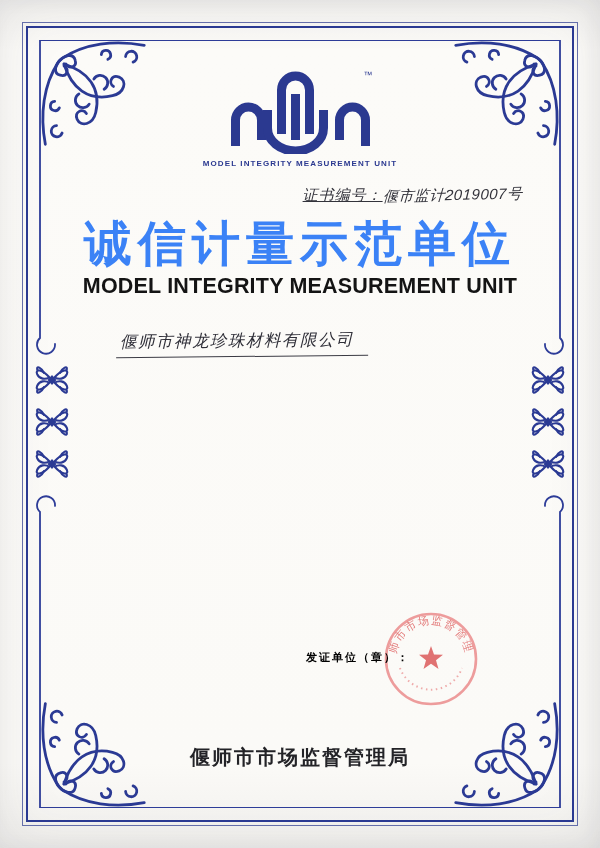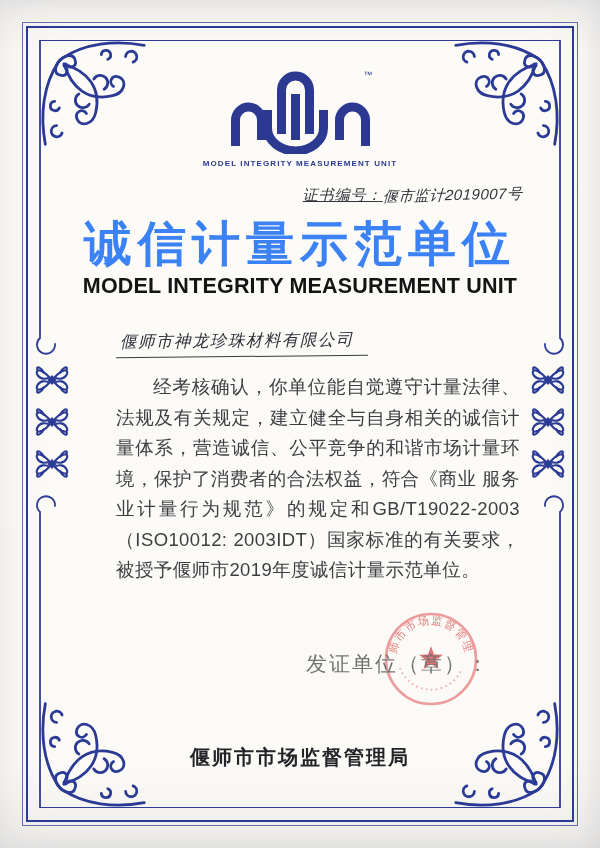--- a/index.html
+++ b/index.html
@@ -33,22 +33,22 @@
     font-family:"Liberation Serif",serif;font-size:48px;font-weight:900;
     letter-spacing:6px;color:#3b82f6;white-space:nowrap;}
   .title-en{position:absolute;top:274px;left:0;right:0;text-align:center;
     font-size:21.5px;font-weight:800;letter-spacing:0.2px;color:#141414;white-space:nowrap;}
   .recipient{position:absolute;top:330px;left:116px;font-size:16.5px;letter-spacing:1.5px;
     color:#2f2f38;border-bottom:1.8px solid #3b3b44;padding:0 14px 4px 4px;
     font-style:italic;transform:rotate(-0.6deg);}
   .body-text{position:absolute;top:372px;left:116px;width:404px;
     font-size:18.5px;line-height:30.5px;letter-spacing:0.4px;color:#3e3e42;
     text-align:justify;text-align-last:left;text-indent:2em;}
-  .issuer{position:absolute;top:650px;left:306px;font-size:21px;font-weight:400;
-    letter-spacing:2px;color:#737373;z-index:2;}
+  .issuer{position:absolute;top:650px;left:306px;font-size:11px;font-weight:700;
+    letter-spacing:2px;color:#000000;z-index:2;}
   .seal{position:absolute;top:606px;left:378px;width:106px;height:106px;z-index:1;opacity:0.88;}
   .org-name{position:absolute;top:744px;left:0;right:0;text-align:center;
     font-size:20px;font-weight:700;letter-spacing:2px;color:#232327;}
   .vignette{position:absolute;inset:0;pointer-events:none;
     box-shadow:inset 0 0 55px rgba(70,70,85,0.10), inset -6px 0 18px rgba(40,40,55,0.05);}
 </style>
 </head>
 <body>
 
 <svg width="0" height="0" style="position:absolute" aria-hidden="true">
@@ -135,21 +135,20 @@
 
   <div class="cert-line">
     <span class="cert-label">证书编号：</span><span class="hand">偃市监计2019007号</span>
   </div>
 
   <div class="title-zh">诚信计量示范单位</div>
   <div class="title-en">MODEL INTEGRITY MEASUREMENT UNIT</div>
 
   <div class="recipient">偃师市神龙珍珠材料有限公司</div>
 
-  <div class="body-text">经考核确认，你单位能自觉遵守计量法律、法规及有关规定，建立健全与自身相关的诚信计量体系，营造诚信、公平竞争的和谐市场计量环境，保护了消费者的合法权益，符合《商业 服务业计量行为规范》的规定和GB/T19022-2003（ISO10012: 2003IDT）国家标准的有关要求，被授予偃师市2019年度诚信计量示范单位。</div>
 
   <div class="issuer">发证单位（章）：</div>
 
   <svg class="seal" viewBox="0 0 106 106">
     <defs>
       <path id="sealArcTop" d="M18,53 A35,35 0 1 1 88,53" fill="none"></path>
       <path id="sealArcBottom" d="M22,60 A32,32 0 0 0 84,60" fill="none"></path>
     </defs>
     <circle cx="53" cy="53" r="45" fill="none" stroke="#ec9090" stroke-width="2.6"></circle>
     <text font-size="11" fill="#e06a6a" letter-spacing="1.5">

